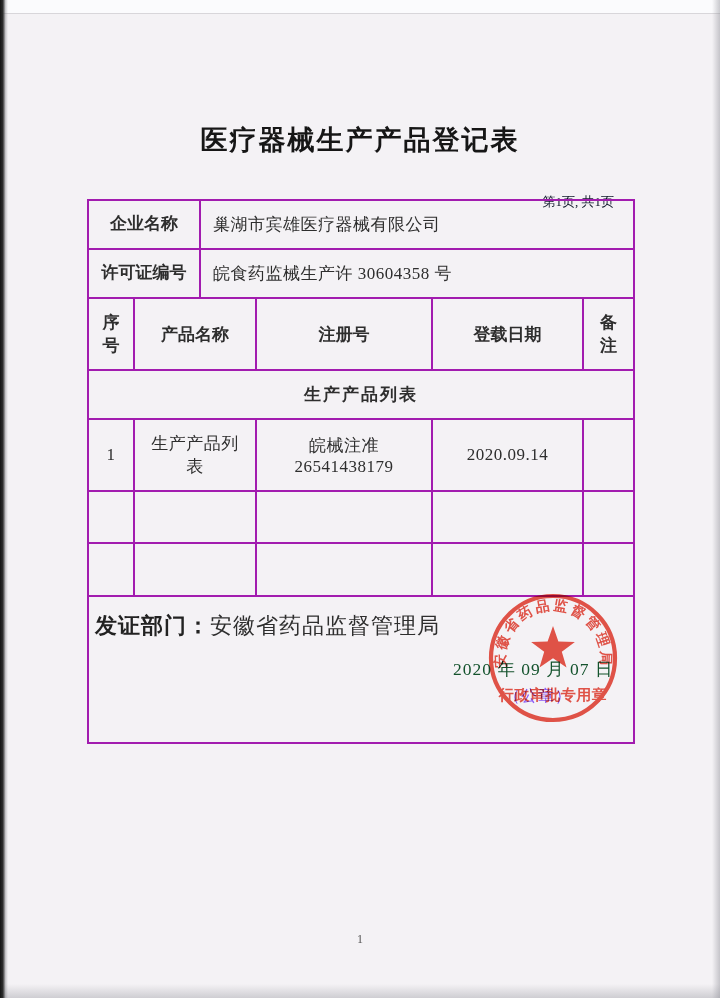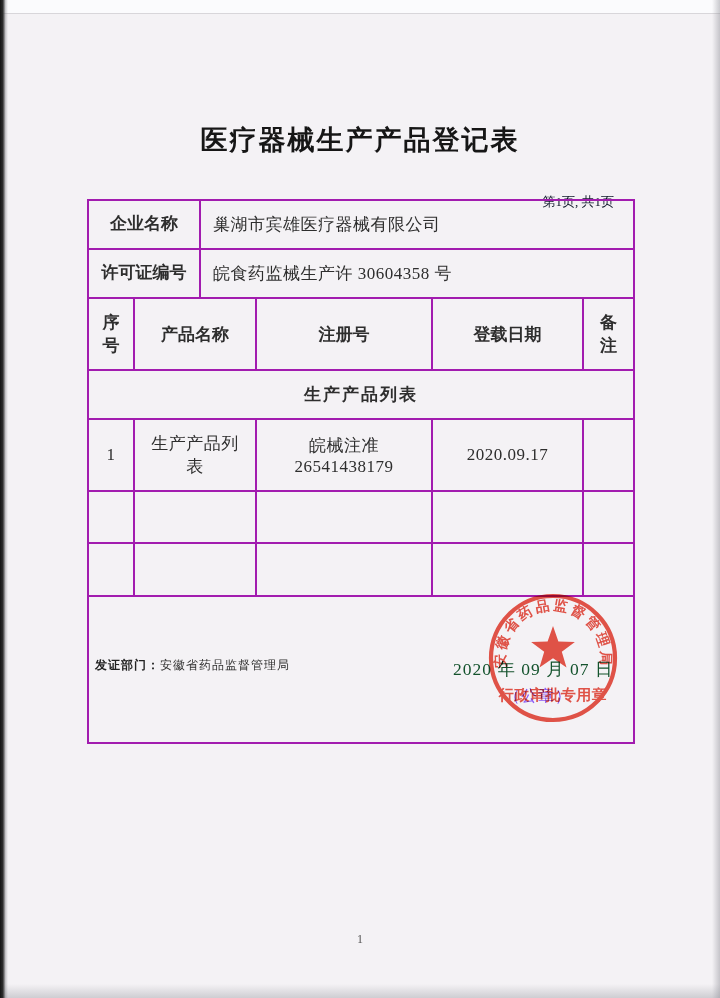--- a/index.html
+++ b/index.html
@@ -43,21 +43,21 @@
   }
   td.col-hd{
     text-align:center;font-family:"Liberation Sans","DejaVu Sans",sans-serif;
     font-weight:bold;font-size:16.5px;color:#222;
   }
   td.cell-c{text-align:center;letter-spacing:.5px;}
   td.cell-note{
     text-align:left;padding-left:4px;white-space:pre-line;line-height:1.45;font-size:16px;
   }
   td.footer-cell{position:relative;}
-  .issuer-line{position:absolute;left:6px;top:14px;font-size:12px;letter-spacing:1px;margin-top:46px;}
+  .issuer-line{position:absolute;left:6px;top:14px;font-size:22px;letter-spacing:1px;}
   .issuer-line .issuer-label{font-family:"Liberation Sans","DejaVu Sans",sans-serif;font-weight:bold;color:#222;}
   .footer-date{position:absolute;left:364px;top:60px;font-size:17.5px;letter-spacing:1px;color:#14532d;white-space:nowrap;}
   .seal-note{position:absolute;left:415px;top:89px;font-size:16px;letter-spacing:1px;color:#8b5cf6;}
   .stamp{position:absolute;left:394px;top:-9px;mix-blend-mode:multiply;opacity:.92;pointer-events:none;}
   .page-number{position:absolute;left:0;width:720px;top:932px;text-align:center;font-size:12px;color:#555;}
 </style>
 </head>
 <body>
 
 <div class="edge-top"></div>
@@ -96,21 +96,21 @@
     </tr>
 
     <tr style="height:42px">
       <td colspan="6" class="section-hd">生产产品列表</td>
     </tr>
 
     <tr style="height:53px">
       <td class="cell-c">1</td>
       <td colspan="2" class="cell-c">生产产品列表</td>
       <td class="cell-c">皖械注准 26541438179</td>
-      <td class="cell-c">2020.09.17</td>
+      <td class="cell-c">2020.09.14</td>
       <td class="cell-c"></td>
     </tr>
     <tr style="height:52px">
       <td class="cell-c"></td>
       <td colspan="2" class="cell-c"></td>
       <td class="cell-c"></td>
       <td class="cell-c"></td>
       <td class="cell-c"></td>
     </tr>
     <tr style="height:53px">

